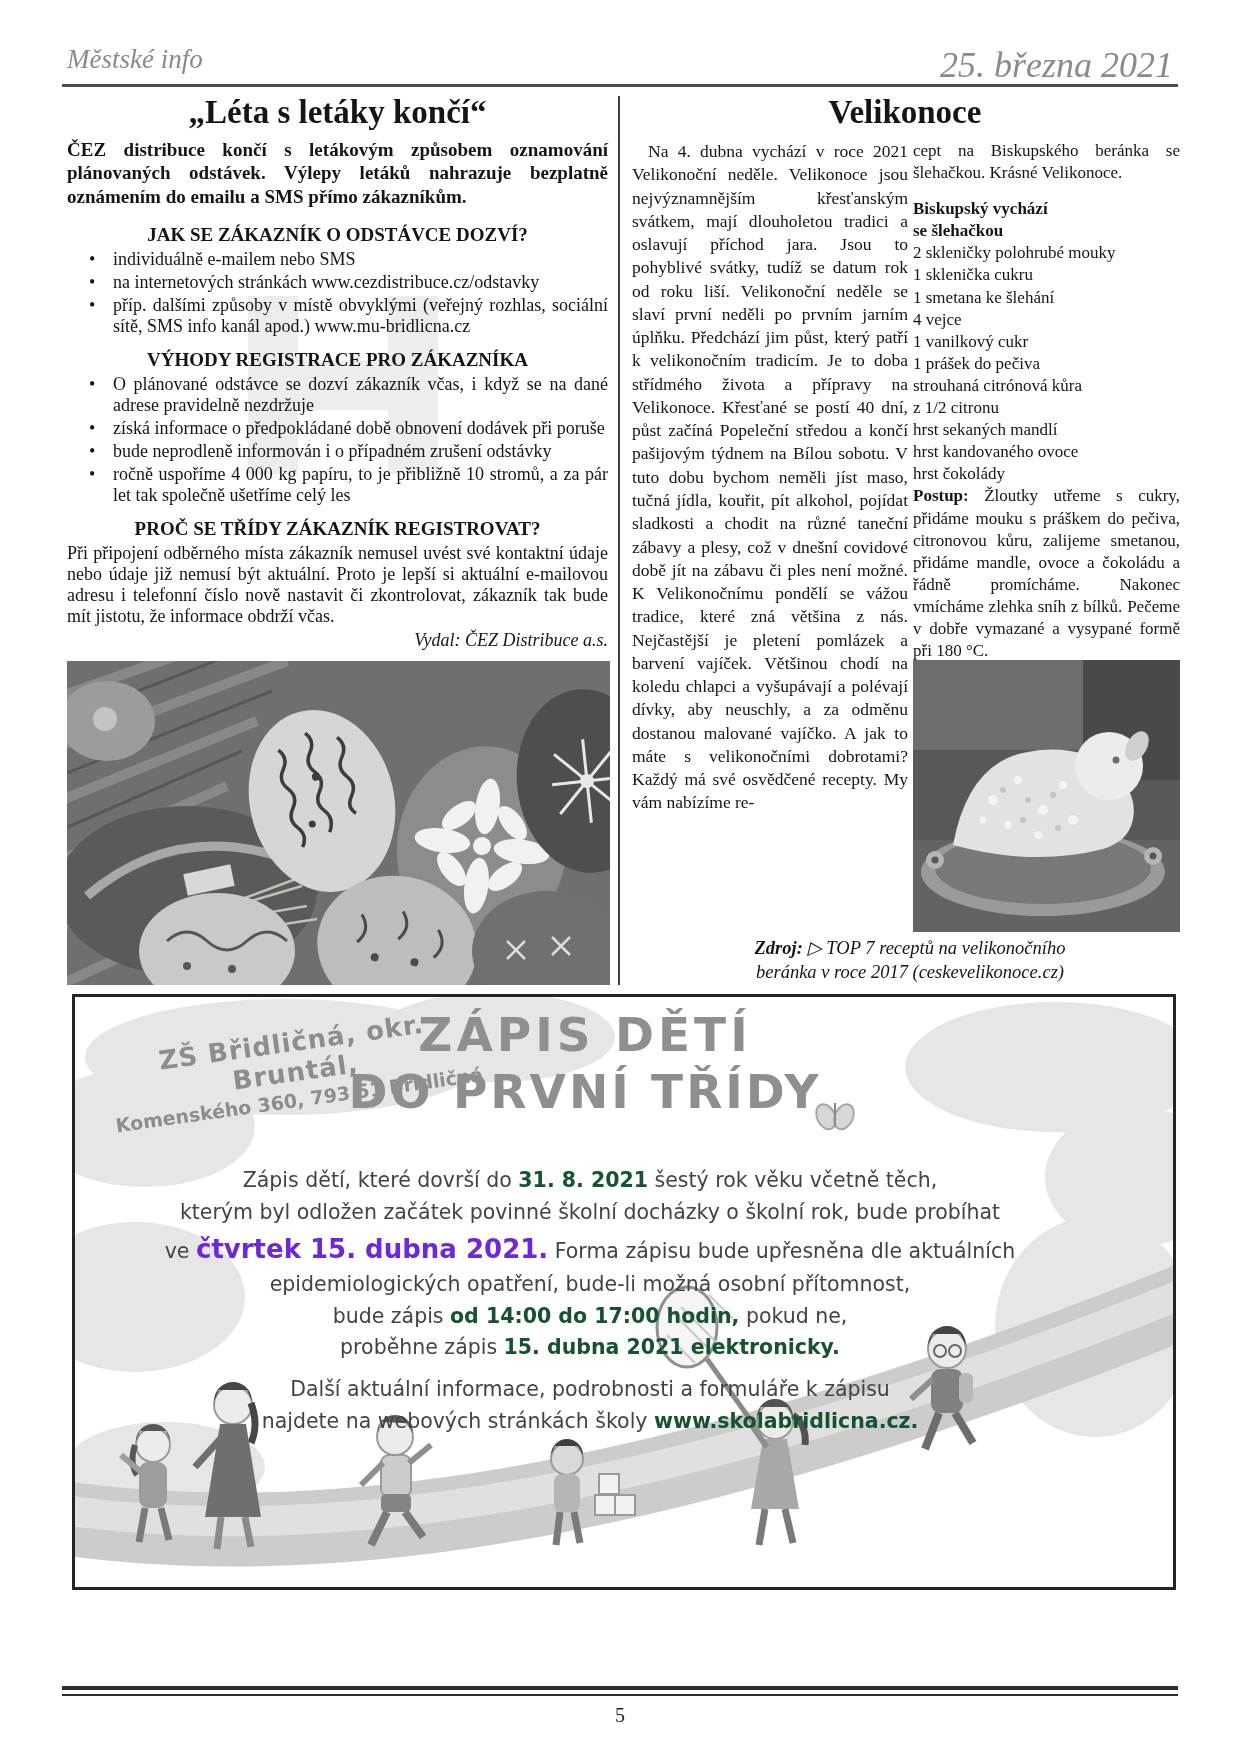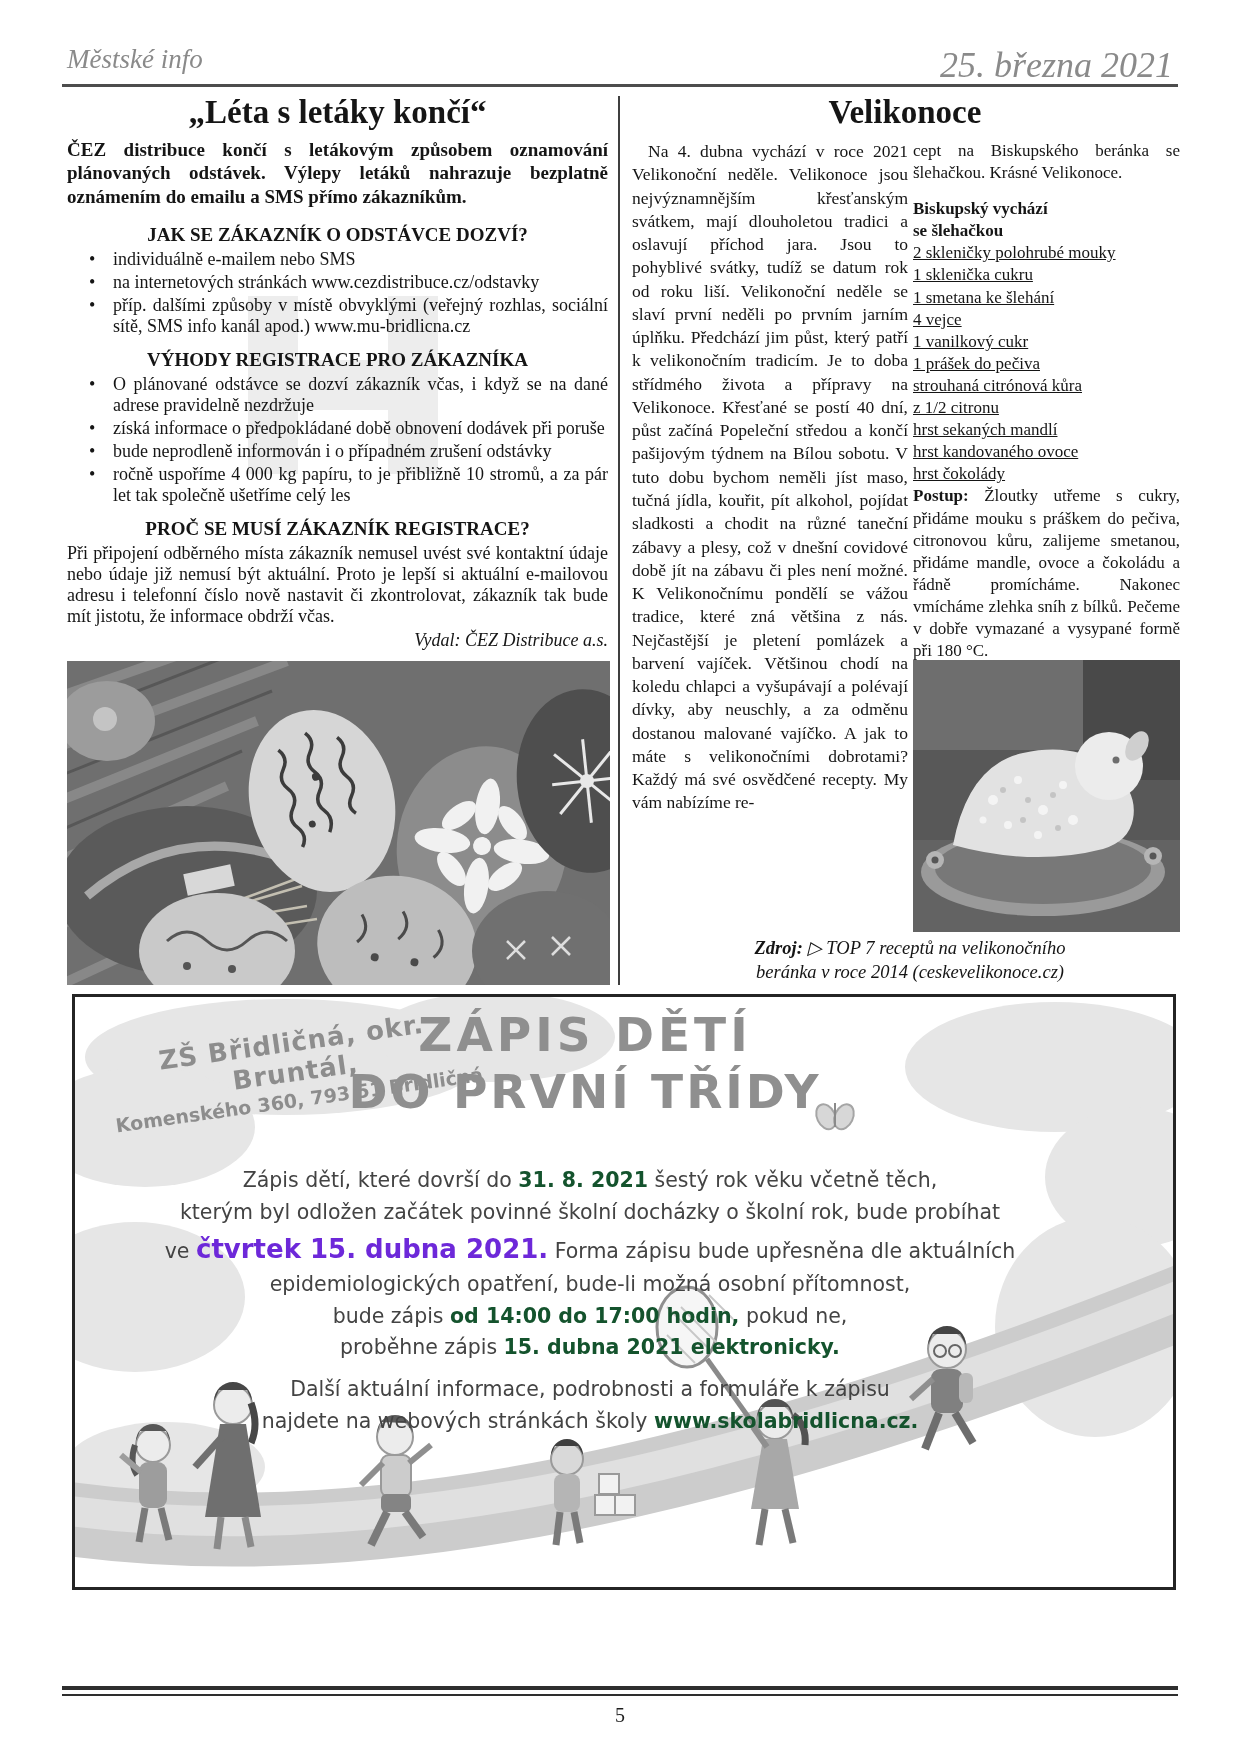--- a/index.html
+++ b/index.html
@@ -35,21 +35,21 @@
   
   .v-divider{position:absolute;left:618px;top:96px;height:889px;width:0;border-left:2px solid #3f3f3f;z-index:1;}
 
   
   .r-title{position:absolute;left:630px;top:94px;width:550px;text-align:center;font-size:33px;font-weight:bold;z-index:1;}
   .r-col1{position:absolute;left:632px;top:140px;width:276px;font-size:17.5px;line-height:1.33;text-align:justify;z-index:1;}
   .r-col1 .indent{display:inline-block;width:16px;}
   .r-col2{position:absolute;left:913px;top:140px;width:267px;font-size:17px;line-height:1.3;z-index:1;}
   .r-col2 .intro{text-align:justify;margin:0 0 14px 0;}
   .r-col2 .rname{font-weight:bold;}
-  .r-col2 .ing{margin:0;text-decoration:underline;}
+  .r-col2 .ing{margin:0;}
   .r-col2 .steps{text-align:justify;margin-top:0;}
   .caption{position:absolute;left:640px;top:936px;width:540px;text-align:center;font-style:italic;font-size:18.5px;line-height:1.3;z-index:1;}
   .caption b{font-weight:bold;}
 
   
   .flyer{position:absolute;left:72px;top:994px;width:1098px;height:590px;border:3px solid #242424;
          background:#fff;z-index:3;overflow:hidden;font-family:"DejaVu Sans", sans-serif;}
   .flyer-svg{position:absolute;left:0;top:0;width:100%;height:100%;}
   .school{position:absolute;left:20px;top:30px;width:400px;transform:rotate(-8deg);color:#8d8d8d;
           text-align:center;z-index:4;}
@@ -97,21 +97,21 @@
     </ul>
 
     <div class="sec-h">VÝHODY REGISTRACE PRO ZÁKAZNÍKA</div>
     <ul class="bullets">
       <li>O plánované odstávce se dozví zákazník včas, i když se na dané adrese pravidelně nezdržuje</li>
       <li>získá informace o předpokládané době obnovení dodávek při poruše</li>
       <li>bude neprodleně informován i o případném zrušení odstávky</li>
       <li>ročně uspoříme 4 000 kg papíru, to je přibližně 10 stromů, a za pár let tak společně ušetříme celý les</li>
     </ul>
 
-    <div class="sec-h">PROČ SE MUSÍ ZÁKAZNÍK REGISTRACE?</div>
+    <div class="sec-h">PROČ SE TŘÍDY ZÁKAZNÍK REGISTROVAT?</div>
     <p class="l-para">Při připojení odběrného místa zákazník nemusel uvést své kontaktní údaje nebo údaje již nemusí být aktuální. Proto je lepší si aktuální e-mailovou adresu i telefonní číslo nově nastavit či zkontrolovat, zákazník tak bude mít jistotu, že informace obdrží včas.</p>
     <div class="l-sign">Vydal: ČEZ Distribuce a.s.</div>
   </div>
 
   <div class="v-divider"></div>
 
   <div class="r-title">Velikonoce</div>
   <div class="r-col1"><span class="indent"></span><span>Na 4. dubna vychází v roce 2021 Velikonoční neděle. Velikonoce jsou nejvýznamnějším křesťanským svátkem, mají dlouholetou tradici a oslavují příchod jara. Jsou to pohyblivé svátky, tudíž se datum rok od roku liší. Velikonoční neděle se slaví první neděli po prvním jarním úplňku. Předchází jim půst, který patří k velikonočním tradicím. Je to doba střídmého života a přípravy na Velikonoce. Křesťané se postí 40 dní, půst začíná Popeleční středou a končí pašijovým týdnem na Bílou sobotu. V tuto dobu bychom neměli jíst maso, tučná jídla, kouřit, pít alkohol, pojídat sladkosti a chodit na různé taneční zábavy a plesy, což v dnešní covidové době jít na zábavu či ples není možné. K Velikonočnímu pondělí se vážou tradice, které zná většina z nás. Nejčastější je pletení pomlázek a barvení vajíček. Většinou chodí na koledu chlapci a vyšupávají a polévají dívky, aby neuschly, a za odměnu dostanou malované vajíčko. A jak to máte s velikonočními dobrotami? Každý má své osvědčené recepty. My vám nabízíme re-</span></div>
 
   <div class="r-col2">
@@ -246,21 +246,21 @@
       <circle cx="90" cy="130" r="3"></circle>
         <circle cx="115" cy="140" r="3"></circle>
         <circle cx="140" cy="135" r="3"></circle>
       <circle cx="110" cy="160" r="3"></circle>
         <circle cx="145" cy="168" r="3"></circle>
     </g>
   </svg>
 
   <div class="caption">
     <b>Zdroj:</b><span> ▷ TOP 7 receptů na velikonočního</span><br>
-    <span>beránka v roce 2014 (ceskevelikonoce.cz)</span>
+    <span>beránka v roce 2017 (ceskevelikonoce.cz)</span>
   </div>
 
   <div class="flyer">
     <svg class="flyer-svg" viewBox="0 0 1098 590" preserveAspectRatio="none">
       <g fill="#e6e6e6">
         <ellipse cx="210" cy="60" rx="200" ry="58"></ellipse>
         <ellipse cx="70" cy="130" rx="110" ry="60"></ellipse>
         <ellipse cx="420" cy="40" rx="120" ry="45"></ellipse>
         <ellipse cx="980" cy="70" rx="150" ry="65"></ellipse>
         <ellipse cx="1060" cy="180" rx="90" ry="70"></ellipse>

